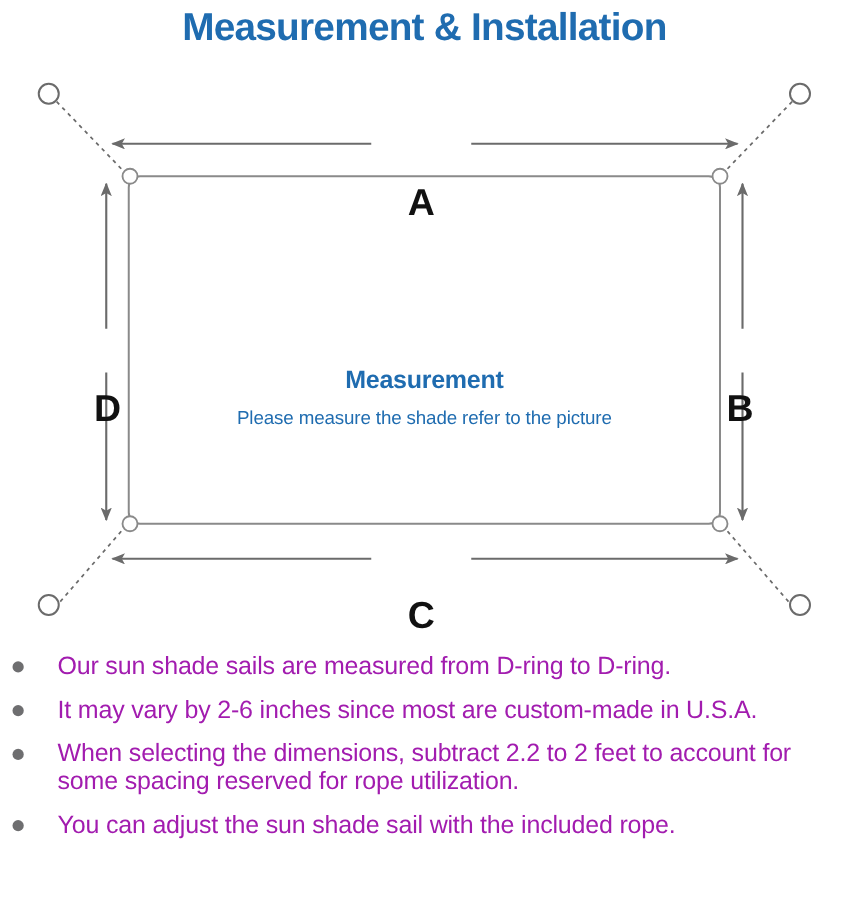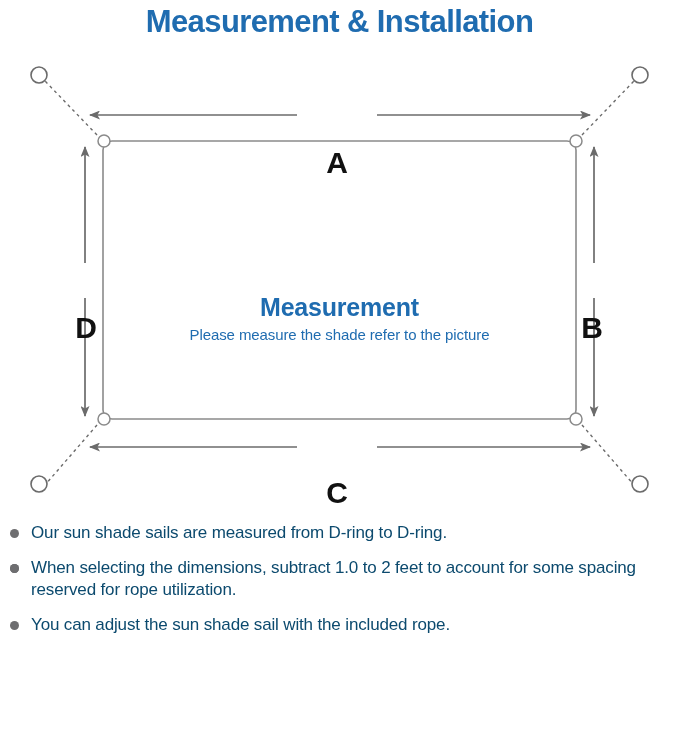--- a/index.html
+++ b/index.html
@@ -44,21 +44,21 @@
 
   .center-label {
     position: absolute;
     width: 679px;
     text-align: center;
     color: #1f6cb0;
     white-space: nowrap;
   }
   #measurement-heading {
     top: 245px;
-    font-size: 25px;
+    font-size: 20px;
     font-weight: bold;
     letter-spacing: -0.2px;
   }
   #measurement-sub {
     top: 278px;
     font-size: 15px;
     font-weight: normal;
     letter-spacing: -0.1px;
   }
 
@@ -77,25 +77,25 @@
   #dim-b { left: 562px; top: 265px; width: 60px; }
 
   #notes {
     position: absolute;
     left: 0;
     top: 522px;
     width: 679px;
   }
   .note-item {
     position: relative;
-    padding-left: 31px;
+    padding-left: 46px;
     padding-right: 4px;
     margin-bottom: 13px;
-    color: #0c4a6e;
-    font-size: 17px;
+    color: #a21caf;
+    font-size: 20px;
     line-height: 22px;
     letter-spacing: -0.15px;
   }
   .note-bullet {
     position: absolute;
     left: 10px;
     top: 7px;
     width: 9px;
     height: 9px;
     border-radius: 50%;
@@ -160,25 +160,26 @@
 
 <div id="notes">
 
   <div class="note-item">
     <span class="note-bullet"></span>
     <span>Our sun shade sails are measured from D-ring to D-ring.</span>
   </div>
 
   <div class="note-item">
     <span class="note-bullet"></span>
+    <span>It may vary by 2-6 inches since most are custom-made in U.S.A.</span>
   </div>
 
   <div class="note-item">
     <span class="note-bullet"></span>
-    <span>When selecting the dimensions, subtract 1.0 to 2 feet to account for some spacing reserved for rope utilization.</span>
+    <span>When selecting the dimensions, subtract 2.2 to 2 feet to account for some spacing reserved for rope utilization.</span>
   </div>
 
   <div class="note-item">
     <span class="note-bullet"></span>
     <span>You can adjust the sun shade sail with the included rope.</span>
   </div>
 
 
 </div>
 

